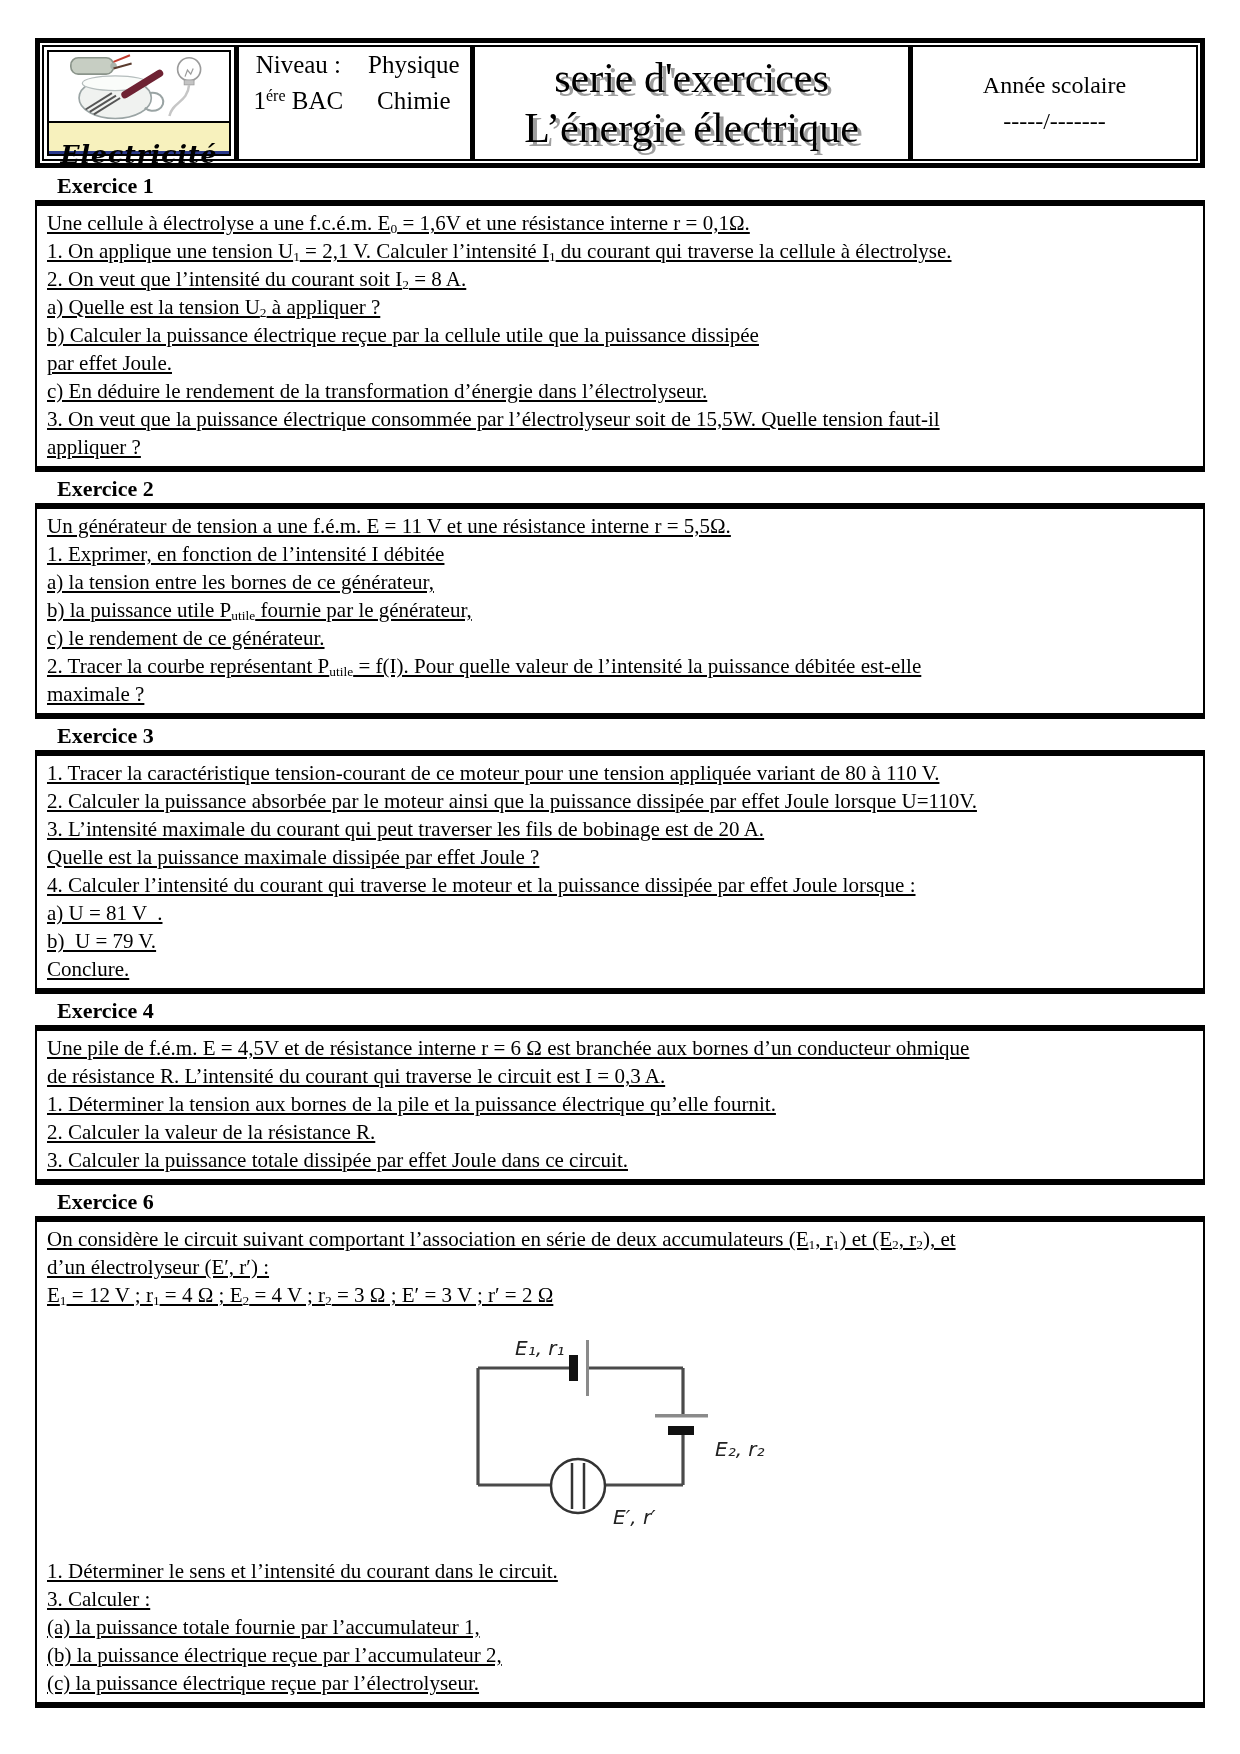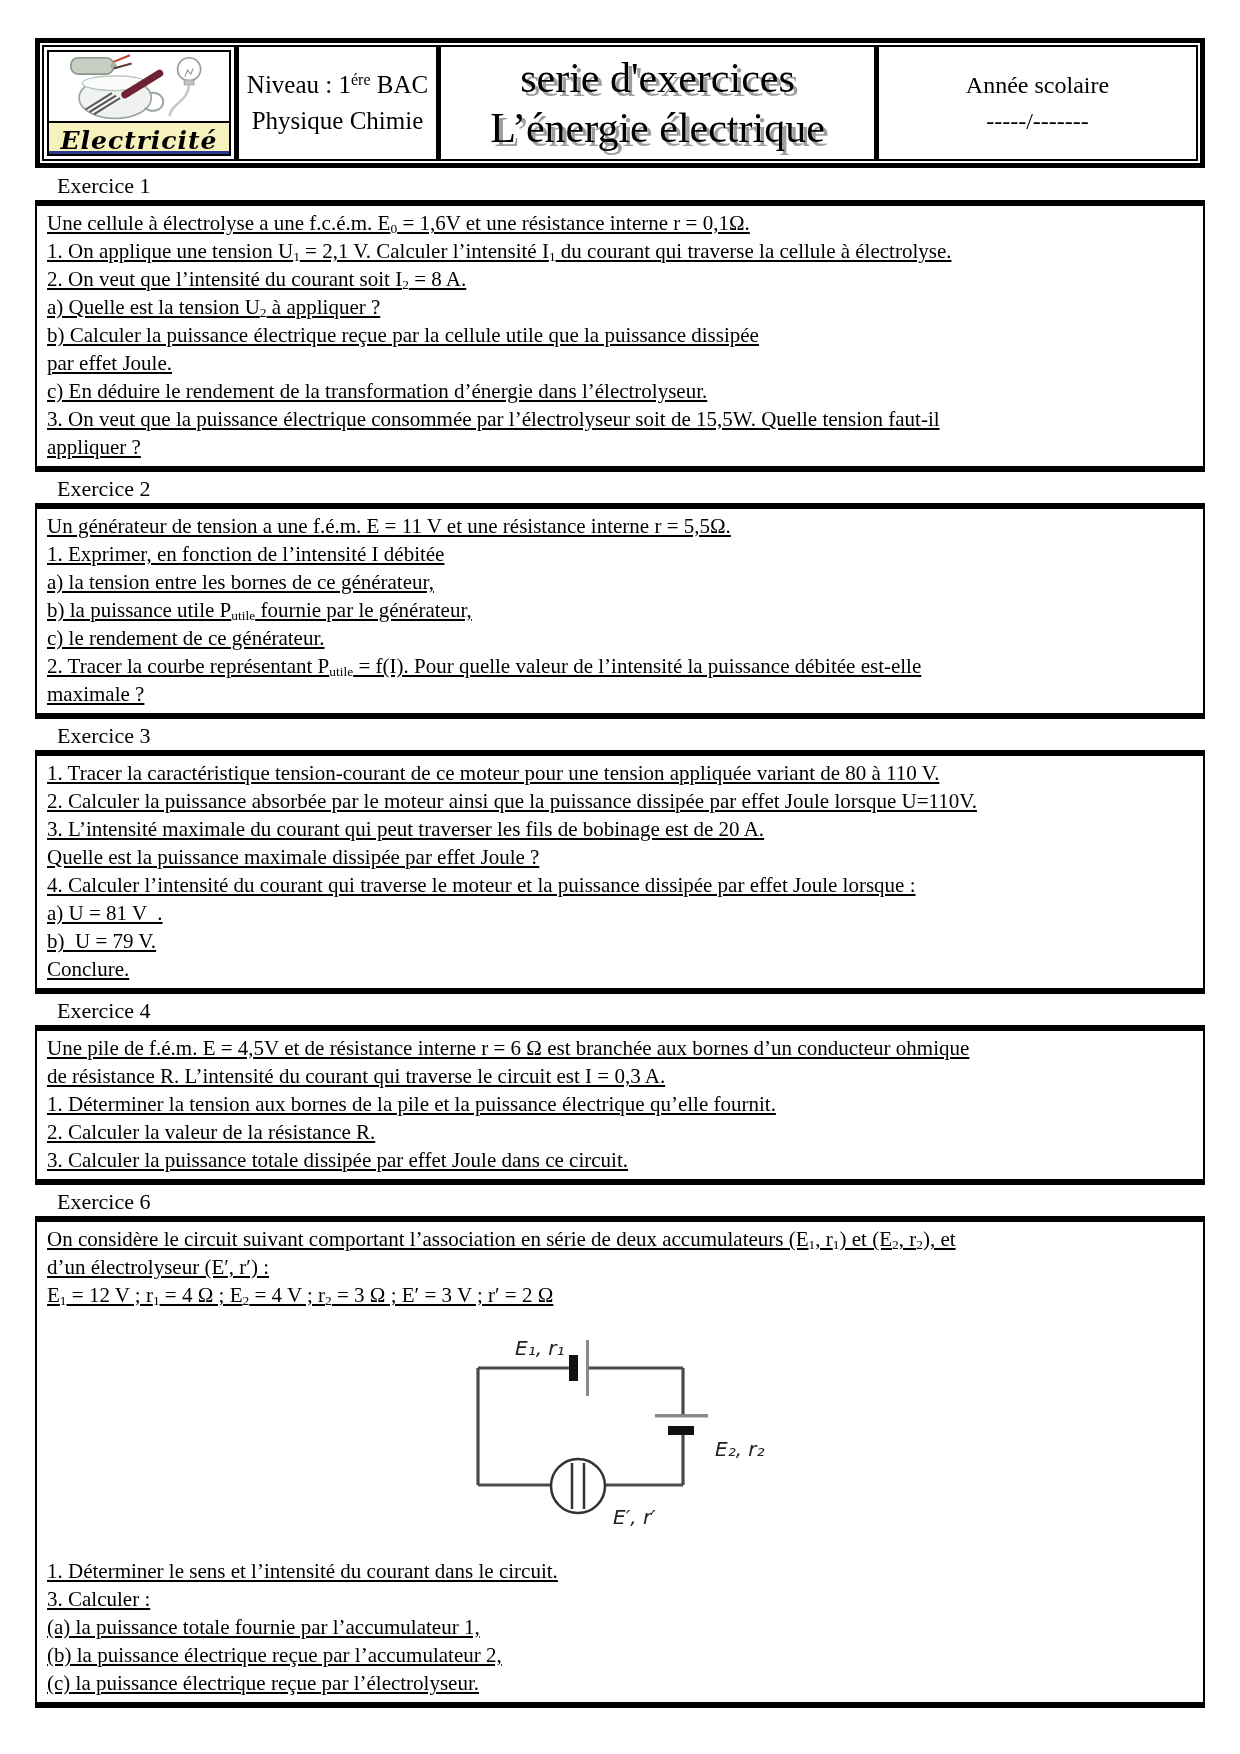--- a/index.html
+++ b/index.html
@@ -41,26 +41,26 @@
     border-top: 2px solid #000;
     box-shadow: 0 -3px 0 0 #2b3a8c inset;
     background: #f7f1bd;
     text-align: center;
     font-family: "DejaVu Serif", serif;
     font-style: italic;
     font-weight: bold;
     font-size: 25px;
     line-height: 30px;
     height: 33px;
-    padding-top: 3px;
+    padding-top: 17px;
     letter-spacing: 1px;
   }
   .cell-level {
-    width: 202px;
-    display: flex; flex-direction: column; justify-content: center;
+    width: 236px;
+    display: flex; flex-direction: row; justify-content: center;
     text-align: center;
     font-size: 25px; line-height: 36px;
   }
   .cell-title {
     width: 438px;
     display: flex; flex-direction: column; justify-content: center;
     text-align: center;
   }
   .doc-title-1, .doc-title-2 {
     font-size: 42px;
@@ -70,21 +70,21 @@
   }
   .cell-year {
     flex: 1 1 auto;
     display: flex; flex-direction: column; justify-content: center;
     text-align: center;
     font-size: 24px; line-height: 36px; font-family: Liberation Serif, serif;
   }
   
   .ex-title {
     font-size: 22px;
-    font-weight: normal;
+    font-weight: bold;
     line-height: 27px;
     padding: 2px 0 1px 22px;
     border-bottom: 2px solid #000;
   }
   .ex-box {
     border: 2px solid #000;
     border-top-width: 4px;
     border-bottom-width: 6px;
     padding: 3px 8px 5px 10px;
     margin-bottom: 1px;

